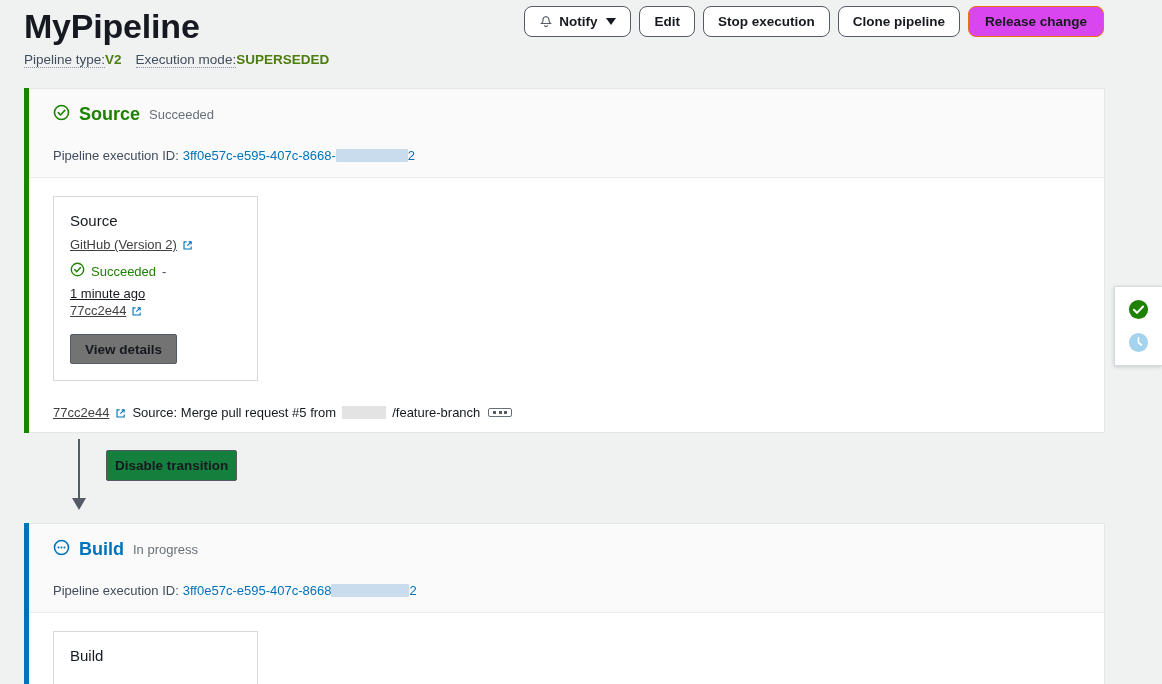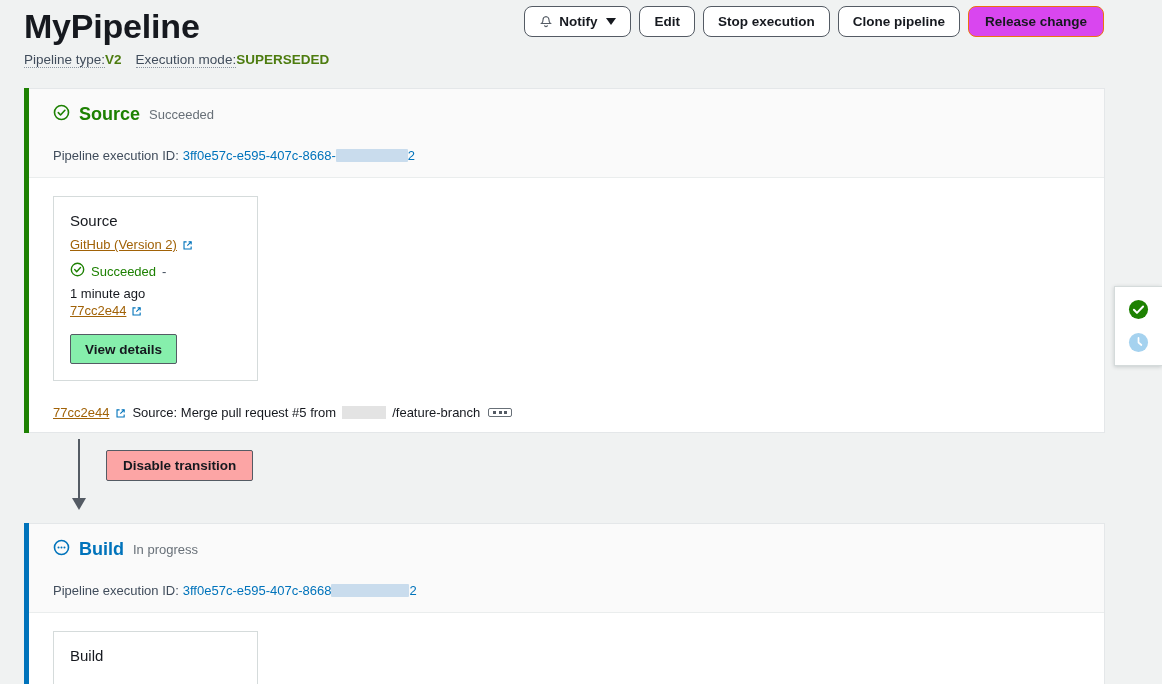--- a/index.html
+++ b/index.html
@@ -184,55 +184,55 @@
     margin-bottom: 6px;
   }
   .action-provider {
     font-size: 13px;
     margin-bottom: 10px;
     display: flex;
     align-items: center;
     gap: 5px;
   }
   .link {
-    color: #a16207;
+    color: #404040;
     text-decoration: underline;
     cursor: pointer;
   }
   .ext-icon {
     display: inline-block;
     width: 11px; height: 11px;
     position: relative;
     vertical-align: -1px;
   }
   .status-line {
     display: flex;
     align-items: center;
     gap: 6px;
     font-size: 13px;
     margin-bottom: 2px;
     flex-wrap: wrap;
   }
   .status-ok { color: #1d8102; }
   .dash { color: #414d5c; }
-  .time-link { color:#16191f; cursor: pointer;}
+  .time-link { color:#16191f; text-decoration: underline; cursor: pointer;}
   .commit-row {
     font-size: 13px;
     display: flex;
     align-items: center;
     gap: 5px;
     margin-bottom: 12px;
   }
   .view-details {
     margin-top: 4px;
     height: 30px;
     padding: 0 14px;
     border: 1px solid #545b64;
     border-radius: 2px;
-    background: #86efac;
+    background: #737373;
     font-family: "Liberation Sans", sans-serif;
     font-weight: 700;
     font-size: 13.5px;
     color: #16191f;
     cursor: pointer;
   }
 
   
   .source-summary {
     display: flex;
@@ -290,24 +290,24 @@
     width: 0; height: 0;
     border-left: 7px solid transparent;
     border-right: 7px solid transparent;
     border-top: 12px solid #545b64;
   }
   .disable-transition {
     position: absolute;
     left: 82px;
     top: 17px;
     height: 31px;
-    padding: 0 16px;
+    padding: 0 8px;
     border: 1px solid #545b64;
     border-radius: 2px;
-    background: #fca5a5;
+    background: #15803d;
     font-family: "Liberation Sans", sans-serif;
     font-weight: 700;
     font-size: 13.5px;
     color: #16191f;
     cursor: pointer;
   }
 
   
   .minimap {
     position: absolute;

